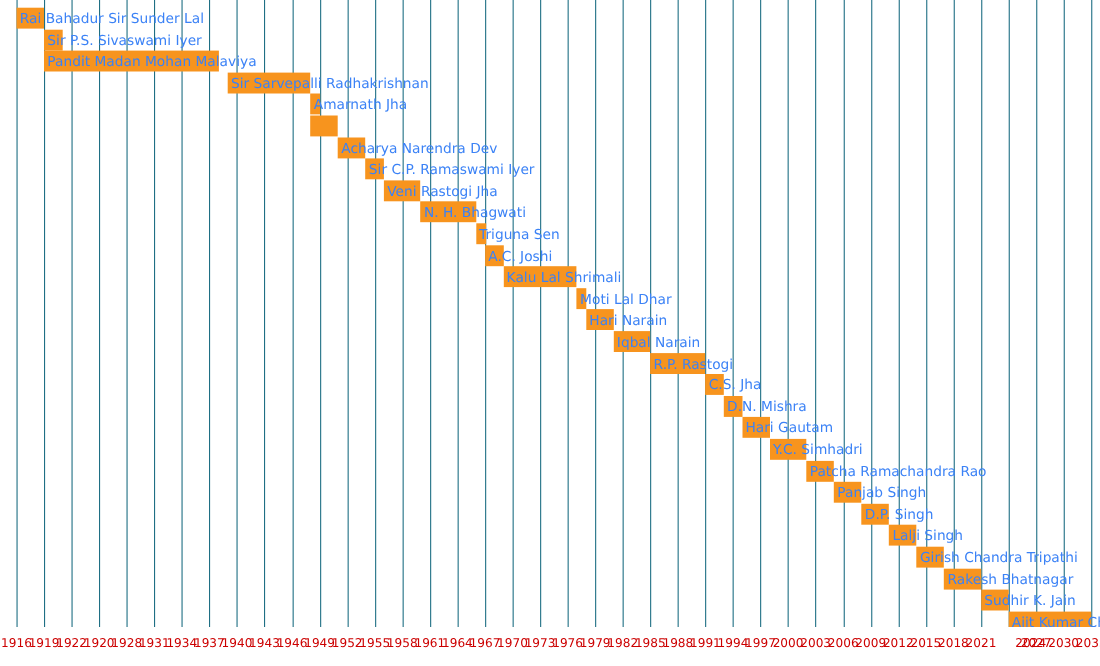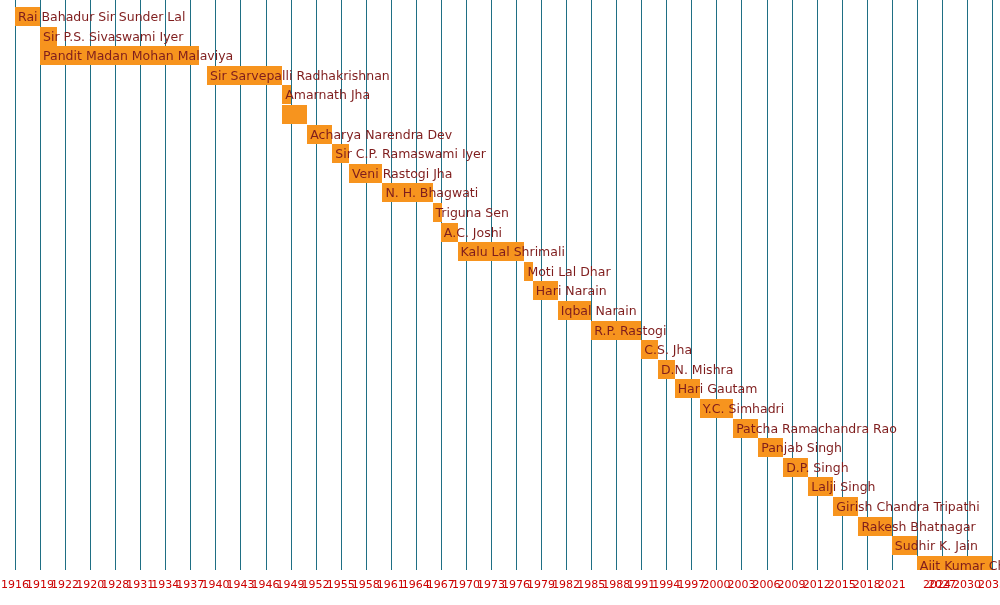--- a/index.html
+++ b/index.html
@@ -33,21 +33,21 @@
     height: 570px;
     background: #1f6f84;
   }
   .bar {
     position: absolute;
     background: #f7941e;
     height: 19px;
   }
   .barlabel {
     position: absolute;
-    color: #7f1d1d;
+    color: #3b82f6;
     font-size: 12.5px;
     line-height: 19px;
     white-space: nowrap;
   }
   #axis {
     position: absolute;
     left: 0;
     top: 570px;
     width: 1000px;
     height: 35px;

